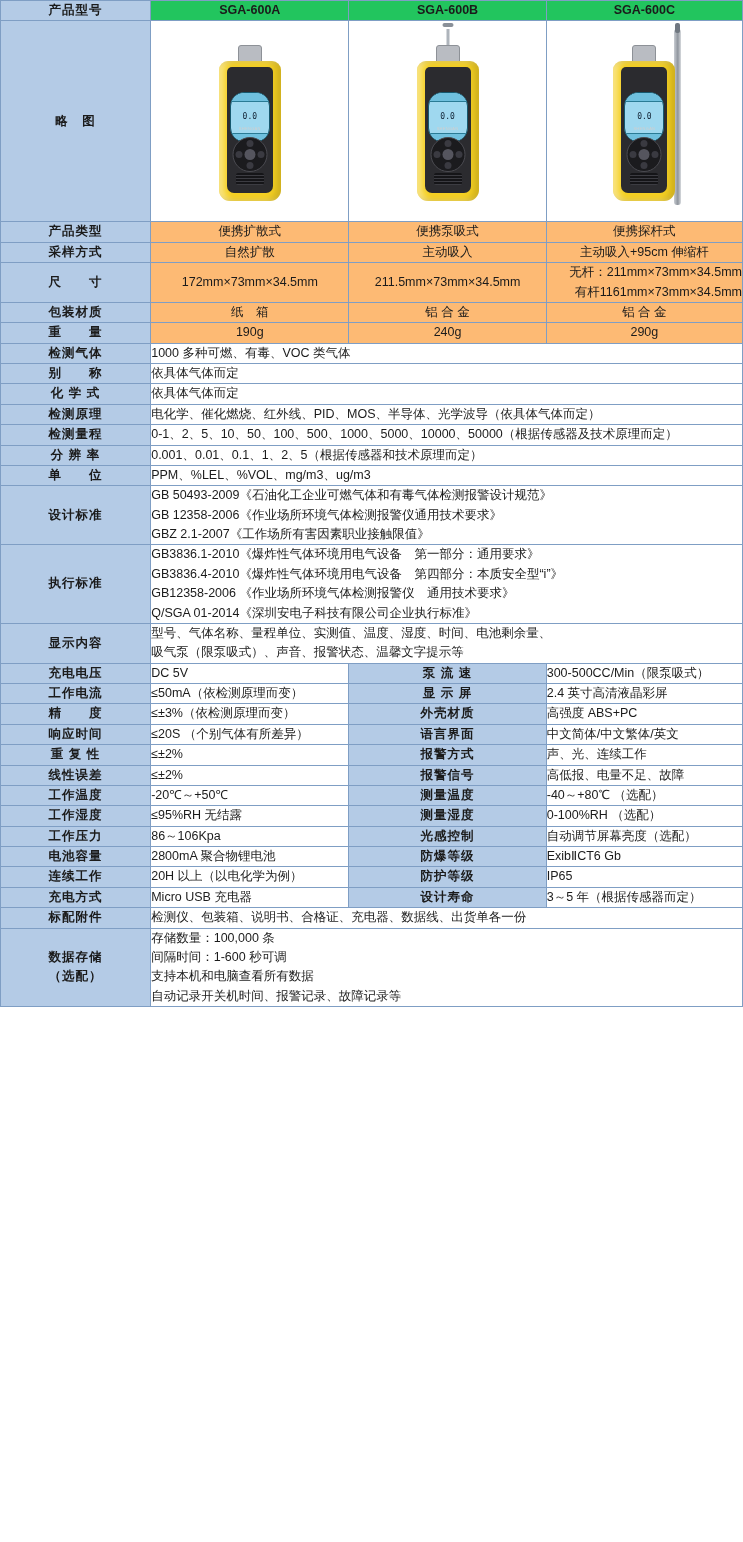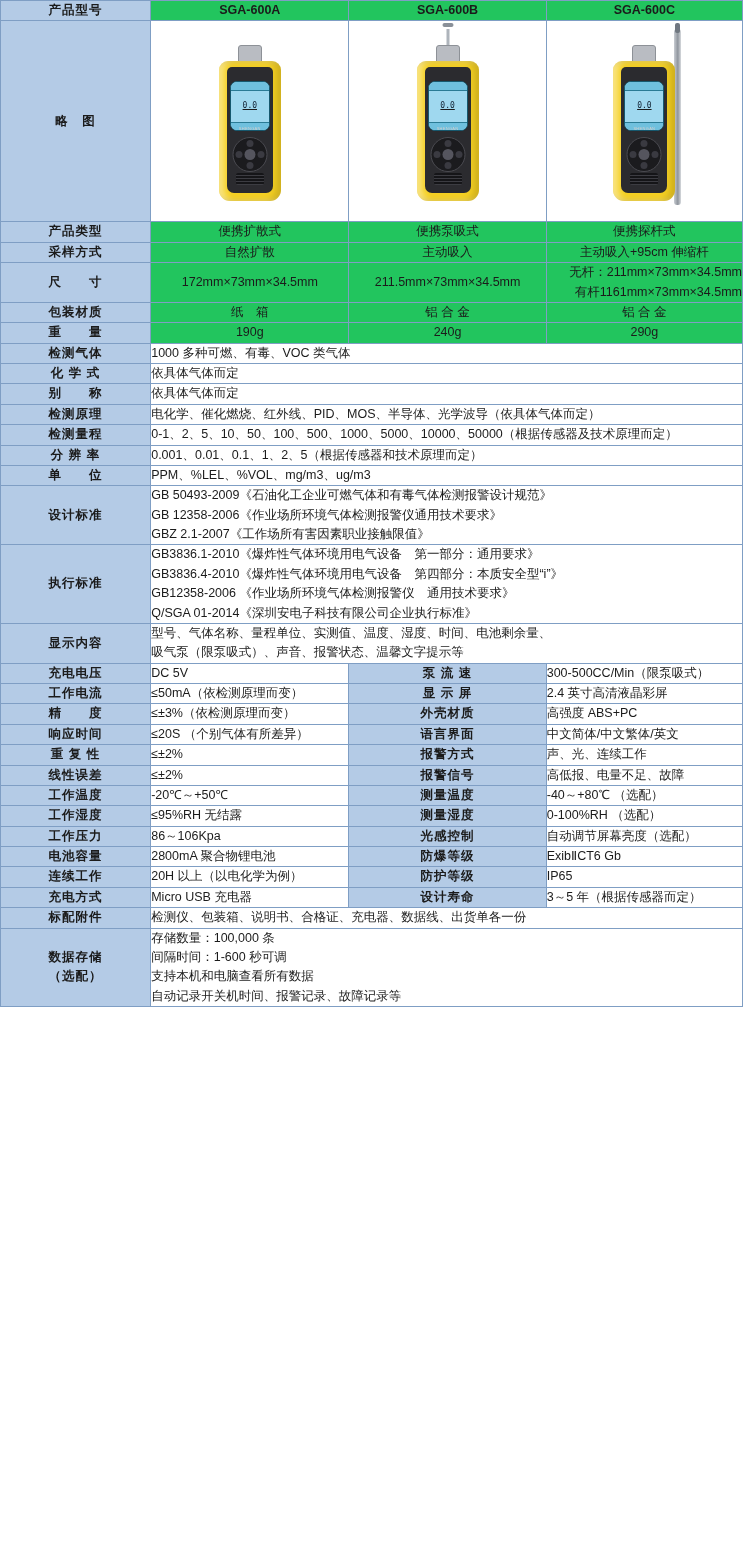--- a/index.html
+++ b/index.html
@@ -28,21 +28,21 @@
   .label-cell {
     background: #b4cbe6;
     text-align: center;
     font-weight: bold;
     color: #10263f;
     letter-spacing: 1px;
     font-size: 13px;
     padding: 7px 4px;
   }
   .val-cell {
-    background: #22c55e;
+    background: #fdba74;
     text-align: center;
     padding: 7px 6px;
     font-size: 12px;
     margin-top: 27px;
   }
   .val-left {
     background: #ffffff;
     text-align: left;
     padding: 7px 10px;
     font-size: 12px;
@@ -94,28 +94,27 @@
     top: 6px;
     width: 46px;
     height: 126px;
     background: #2b2b2f;
     border-radius: 5px 5px 7px 7px;
   }
   .dev-screen {
     position: absolute;
     left: 50%;
     transform: translateX(-50%);
-    top: 14px;
+    top: 25px;
     width: 38px;
     height: 48px;
     background: #9fd8ef;
     border: 1px solid #16586e;
-    border-radius: 7px;
+    border-radius: 14px;
     overflow: hidden;
-    text-decoration: underline;
   }
   .scr-top {
     height: 8px;
     background: #6fc0de;
     border-bottom: 1px solid #2a7b95;
   }
   .scr-val {
     text-align: center;
     font-size: 8px;
     color: #123;
@@ -349,25 +348,25 @@
       <td class="val-cell">190g</td>
       <td class="val-cell">240g</td>
       <td class="val-cell">290g</td>
     </tr>
 
     <tr>
       <td class="label-cell">检测气体</td>
       <td class="val-left" colspan="3">1000 多种可燃、有毒、VOC 类气体</td>
     </tr>
     <tr>
+      <td class="label-cell">别　　称</td>
+      <td class="val-left" colspan="3">依具体气体而定</td>
+    </tr>
+    <tr>
       <td class="label-cell">化 学 式</td>
-      <td class="val-left" colspan="3">依具体气体而定</td>
-    </tr>
-    <tr>
-      <td class="label-cell">别　　称</td>
       <td class="val-left" colspan="3">依具体气体而定</td>
     </tr>
     <tr>
       <td class="label-cell">检测原理</td>
       <td class="val-left" colspan="3">电化学、催化燃烧、红外线、PID、MOS、半导体、光学波导（依具体气体而定）</td>
     </tr>
     <tr>
       <td class="label-cell">检测量程</td>
       <td class="val-left val-left-sm" colspan="3">0-1、2、5、10、50、100、500、1000、5000、10000、50000（根据传感器及技术原理而定）</td>
     </tr>

